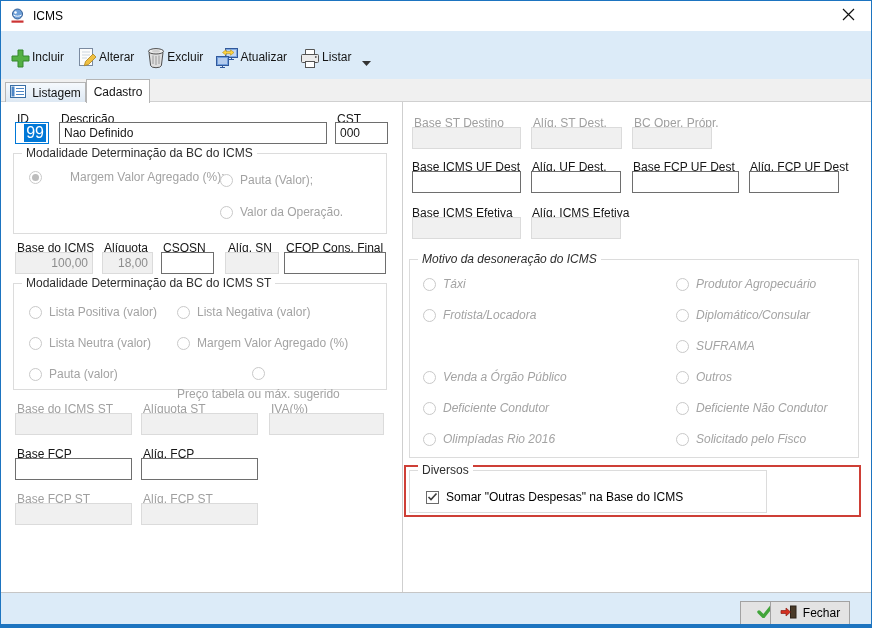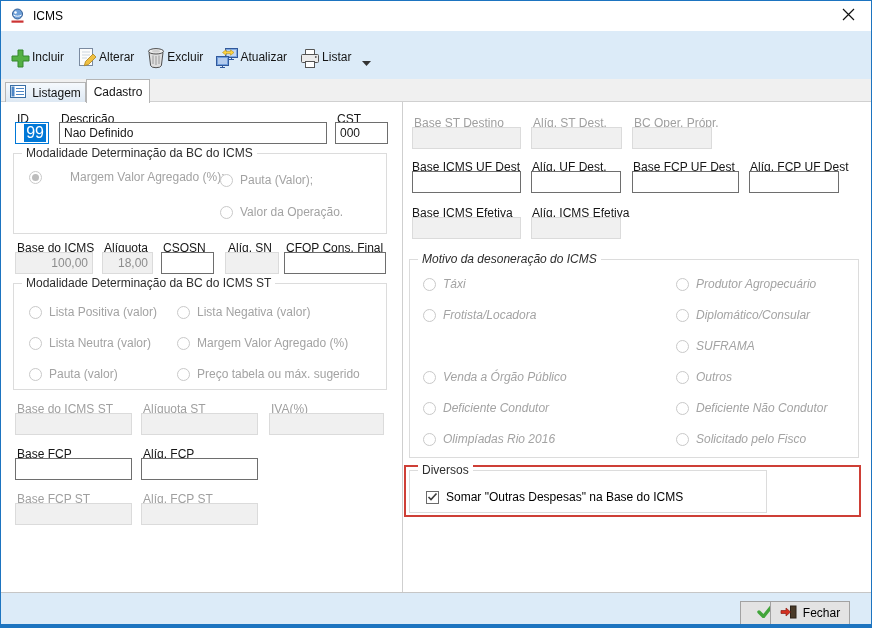--- a/index.html
+++ b/index.html
@@ -217,21 +217,21 @@
         <span>Lista Neutra (valor)</span>
       </div>
       <div class="radio" style="left:163px;top:52px;">
         <span class="circ"></span>
         <span>Margem Valor Agregado (%)</span>
       </div>
       <div class="radio" style="left:15px;top:83px;">
         <span class="circ"></span>
         <span>Pauta (valor)</span>
       </div>
-      <div class="radio" style="left:163px;top:83px;">
+      <div class="radio" style="left:163px;top:83px;flex-direction:column;">
         <span class="circ"></span>
         <span>Preço tabela ou máx. sugerido</span>
       </div>
     </div>
 
     <span class="flabel dim" style="left:16px;top:300px;">Base do ICMS ST</span>
     <span class="flabel dim" style="left:142px;top:300px;">Alíquota ST</span>
     <span class="flabel dim" style="left:270px;top:300px;">IVA(%)</span>
     <input class="tfield dim" style="left: 14px; top: 311px; width: 117px;" value="">
     <input class="tfield dim" style="left: 140px; top: 311px; width: 117px;" value="">

